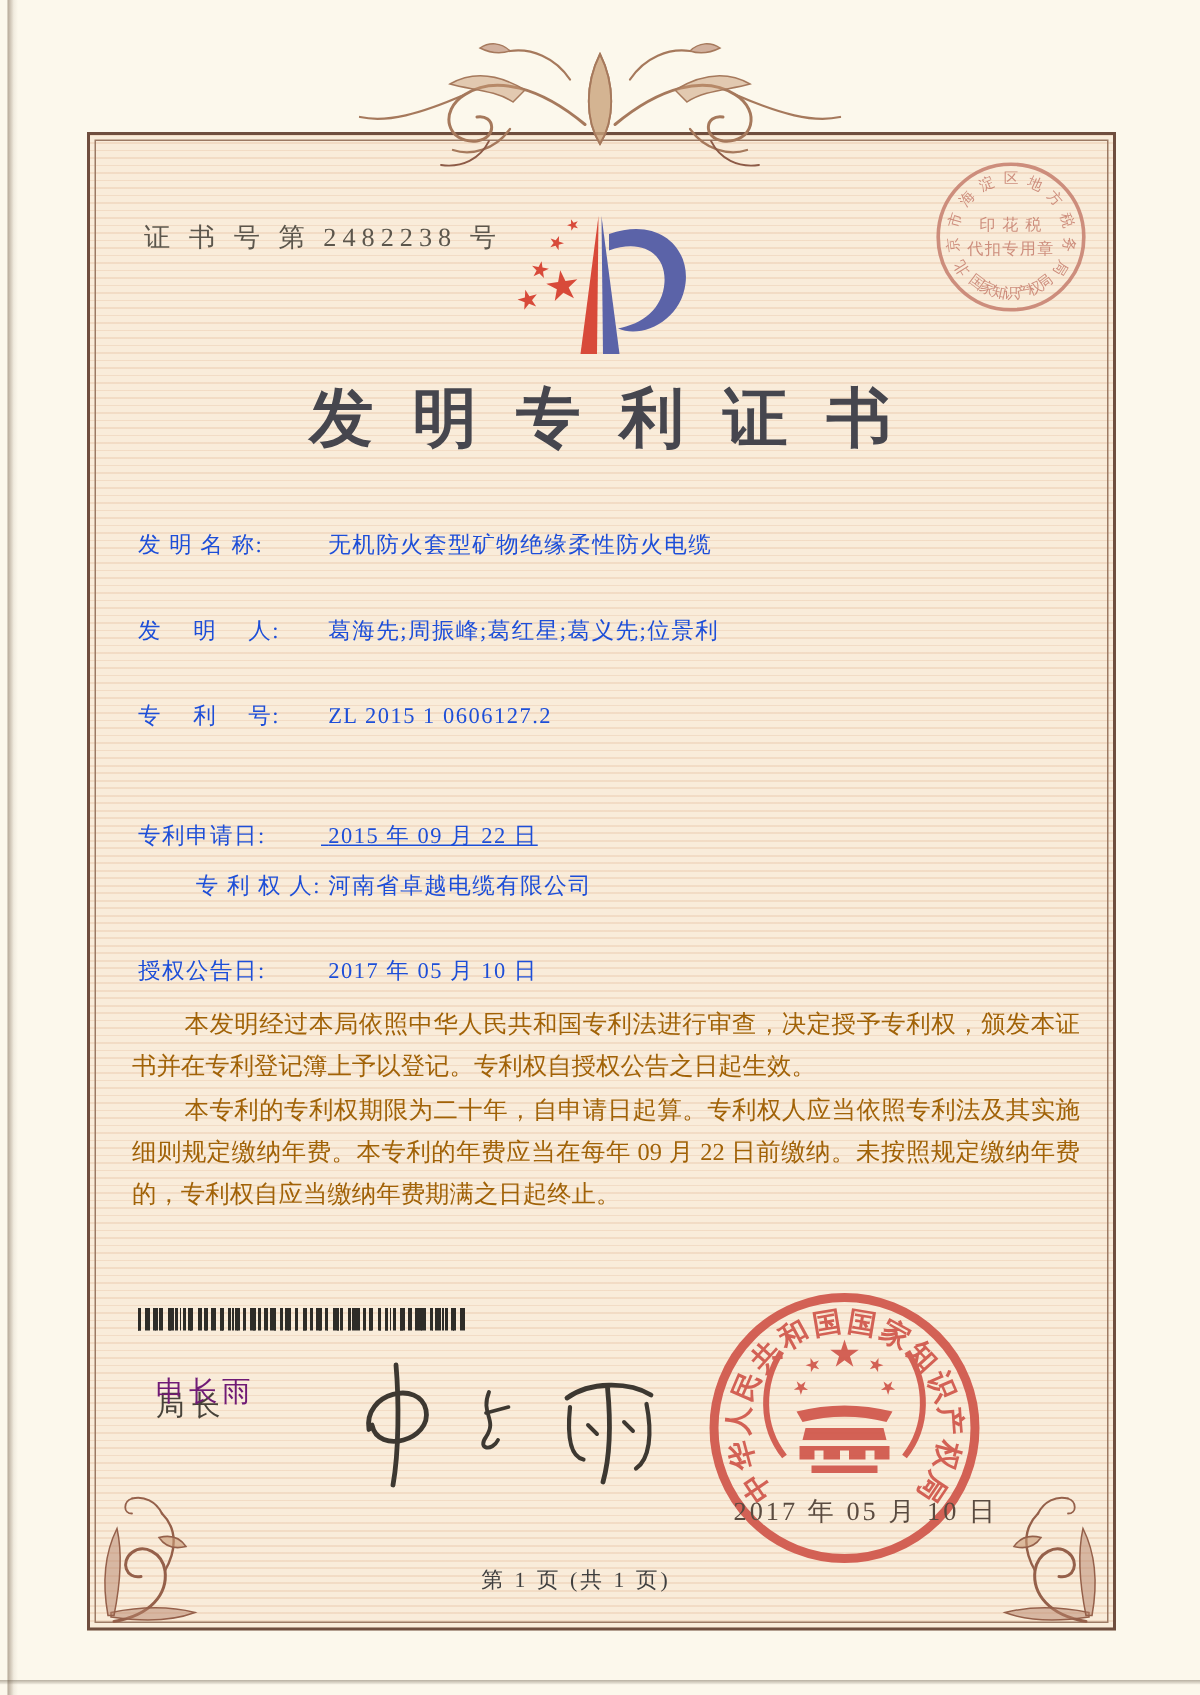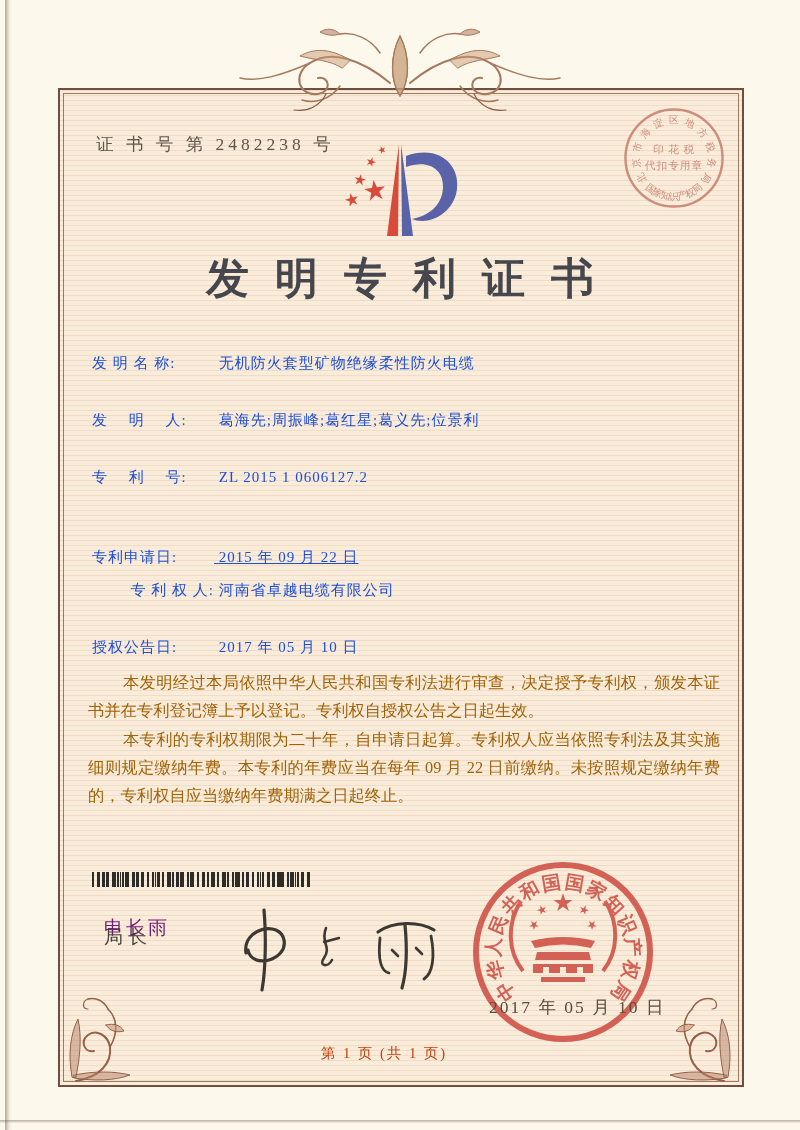--- a/index.html
+++ b/index.html
@@ -18,41 +18,41 @@
   
   .frame{position:absolute;left:58px;top:88px;width:682px;height:995px;
     border:2.4px solid #6f4e3e;
     background:
       repeating-linear-gradient(180deg,rgba(226,182,148,.30) 0px,rgba(226,182,148,.30) 1px,rgba(0,0,0,0) 1px,rgba(0,0,0,0) 5px),
       #f9ecda;}
   .frame-inner{position:absolute;left:3px;top:3px;right:3px;bottom:3px;
     border:1px solid #9c7a64;}
   .orn{position:absolute;}
   
-  .cert-no{position:absolute;left:96px;top:132px;font-size:17.5px;letter-spacing:4px;color:#5c564c;}
+  .cert-no{position:absolute;left:96px;top:146px;font-size:17.5px;letter-spacing:4px;color:#5c564c;}
   .logo-wrap{position:absolute;left:318px;top:136px;width:170px;height:110px;}
   .title{position:absolute;left:0;top:250px;width:800px;text-align:center;
     font-size:43px;font-weight:600;color:#46464e;letter-spacing:26px;text-indent:26px;}
   .field-row{position:absolute;left:92px;font-size:15px;color:#1d4ed8;letter-spacing:1px;white-space:nowrap;}
   .field-row .lab{display:inline-block;min-width:122px;}
   .body-text{position:absolute;left:88px;top:669px;width:632px;
     font-size:16.3px;line-height:1.74;color:#a16207;text-align:justify;}
   .body-text p{margin:0;text-indent:2.15em;}
   .barcode{position:absolute;left:92px;top:872px;width:218px;height:15px;
     background-image:
       repeating-linear-gradient(90deg,#2e2c28 0 2px,rgba(0,0,0,0) 2px 5px),
       repeating-linear-gradient(90deg,#2e2c28 0 1px,rgba(0,0,0,0) 1px 7px),
       repeating-linear-gradient(90deg,#2e2c28 0 2px,rgba(0,0,0,0) 2px 11px);}
   .officer-title{position:absolute;left:104px;top:924px;font-size:19px;letter-spacing:5px;color:#474239;font-family:"Liberation Sans","DejaVu Sans",sans-serif;}
   .officer-name{position:absolute;left:104px;top:915px;font-size:19px;letter-spacing:3px;color:#701a75;font-family:"Liberation Sans","DejaVu Sans",sans-serif;}
   .signature{position:absolute;left:228px;top:898px;width:230px;height:102px;}
   .seal{position:absolute;left:463px;top:855px;width:200px;height:210px;opacity:.92;}
   .seal-date{position:absolute;left:489px;top:995px;font-size:17.5px;letter-spacing:2px;color:#5a4b40;}
   .footer{position:absolute;left:0;top:1044px;width:768px;text-align:center;
-    font-size:14.5px;letter-spacing:2px;color:#c2410c;}
+    font-size:14.5px;letter-spacing:2px;color:#404040;}
   .stamp{position:absolute;left:618px;top:102px;width:112px;height:112px;opacity:.85;}
 </style>
 </head>
 <body>
 
 <div class="page">
 
   <div class="edge-left"></div>
   <div class="edge-bottom"></div>
 

